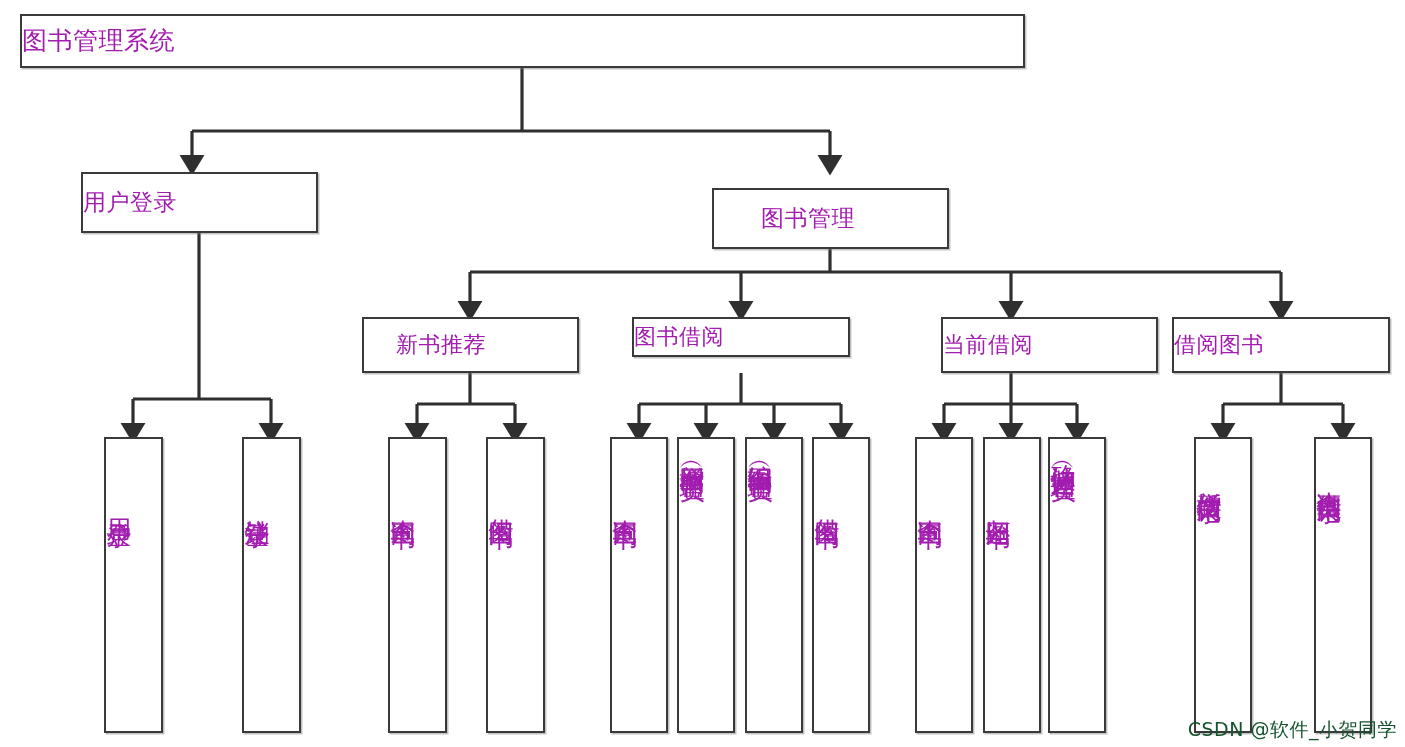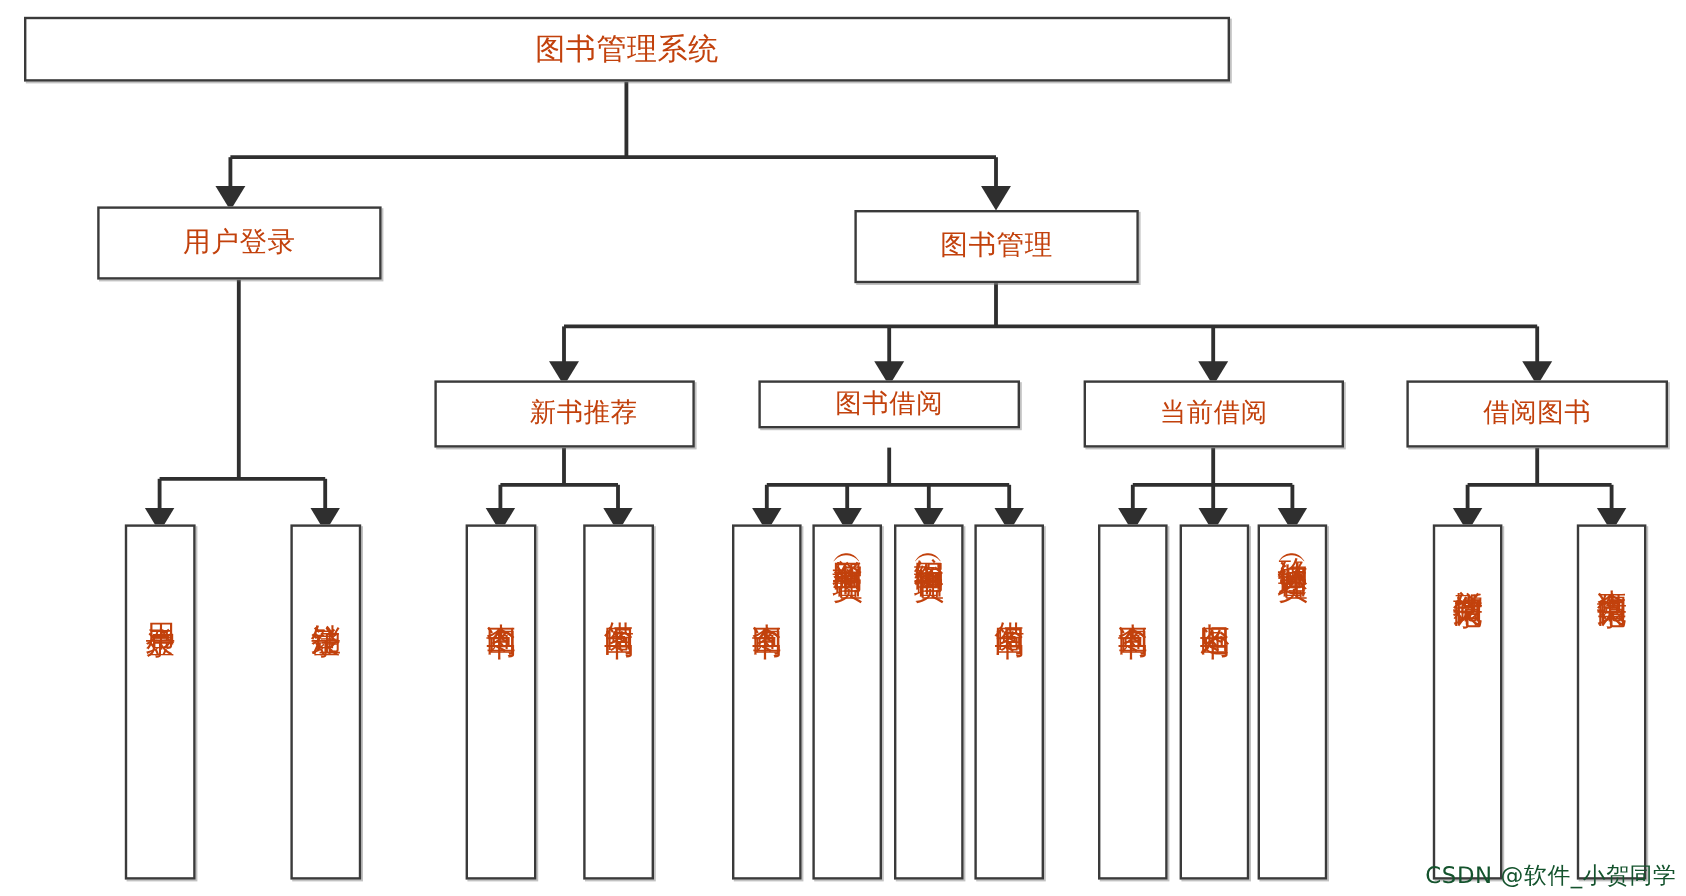--- a/index.html
+++ b/index.html
@@ -25,22 +25,22 @@
     height: 747px;
     pointer-events: none;
   }
   .node {
     position: absolute;
     box-sizing: border-box;
     border: 2.5px solid #3a3a3a;
     background: #ffffff;
     display: flex;
     align-items: center;
-    justify-content: center;
-    color: #c2410c;
+    justify-content: flex-start;
+    color: #a21caf;
     box-shadow: 1.5px 1.5px 0 rgba(120,120,120,0.45);
   }
   .node .label {
     display: block;
     text-align: center;
     line-height: 1.18;
     letter-spacing: 0.5px;
   }
   .node.root .label { font-size: 25px; }
   .node.level2 .label { font-size: 23px; }
@@ -125,31 +125,31 @@
     </g>
   </svg>
 
   <div class="node root" style="left:20px; top:14px; width:1005px; height:54px;">
     <span class="label">图书管理系统</span>
   </div>
 
   <div class="node level2" style="left:81px; top:172px; width:237px; height:61px;">
     <span class="label">用户登录</span>
   </div>
-  <div class="node level2" style="left:712px; top:175px; width:237px; height:61px;">
+  <div class="node level2" style="left:712px; top:188px; width:237px; height:61px;padding-left:47px;">
     <span class="label">图书管理</span>
   </div>
 
   <div class="node level3" style="left:362px; top:317px; width:217px; height:56px;padding-left:32px;">
     <span class="label">新书推荐</span>
   </div>
   <div class="node level3" style="left:632px; top:317px; width:218px; height:40px;">
     <span class="label">图书借阅</span>
   </div>
-  <div class="node level3" style="left:903px; top:317px; width:217px; height:56px;">
+  <div class="node level3" style="left:941px; top:317px; width:217px; height:56px;">
     <span class="label">当前借阅</span>
   </div>
   <div class="node level3" style="left:1172px; top:317px; width:218px; height:56px;">
     <span class="label">借阅图书</span>
   </div>
 
   <div class="node leaf" style="left:104px; top:437px; width:59px; height:296px; padding-top:60px;">
     <span class="label">用户登录</span>
   </div>
   <div class="node leaf" style="left:242px; top:437px; width:59px; height:296px; padding-top:60px;">

